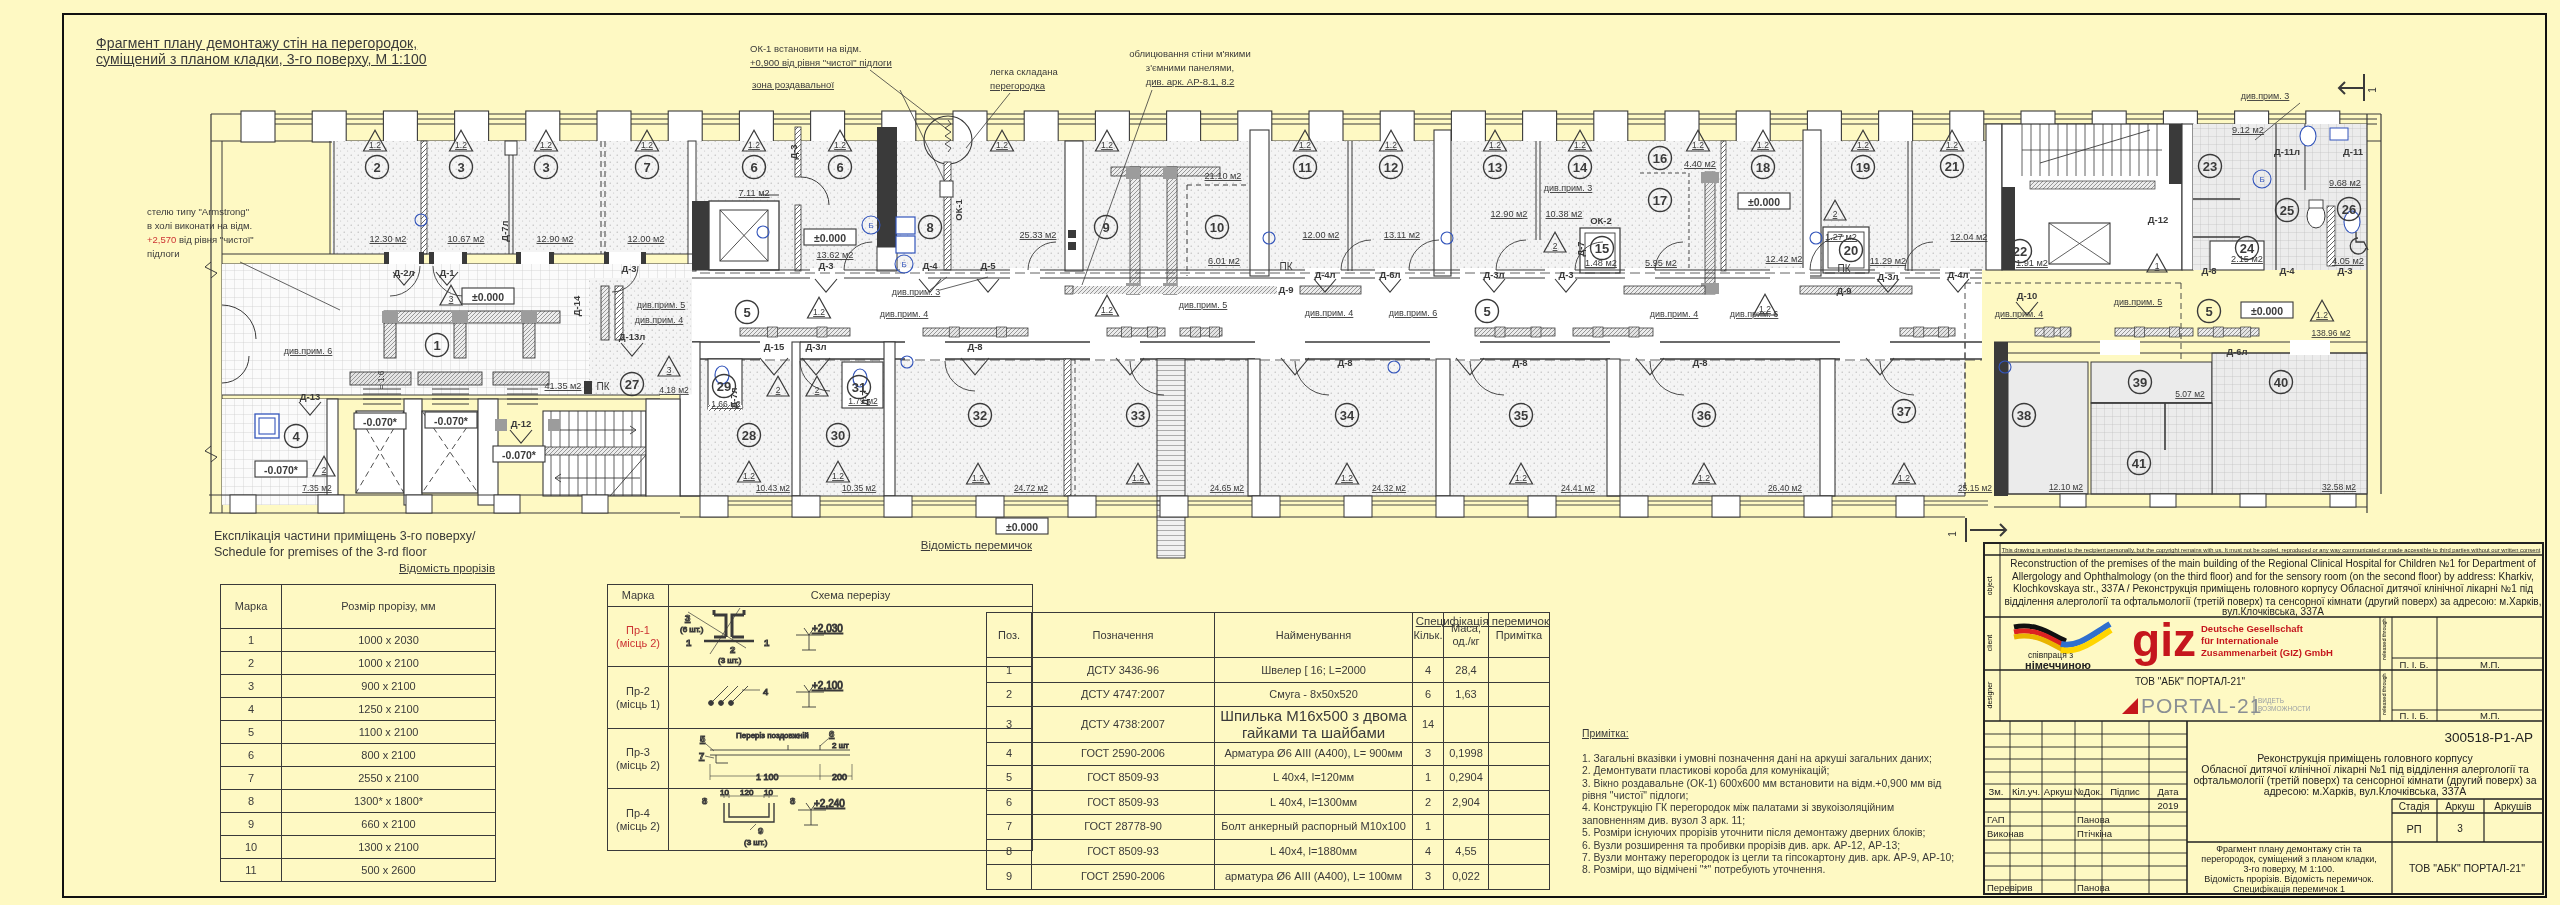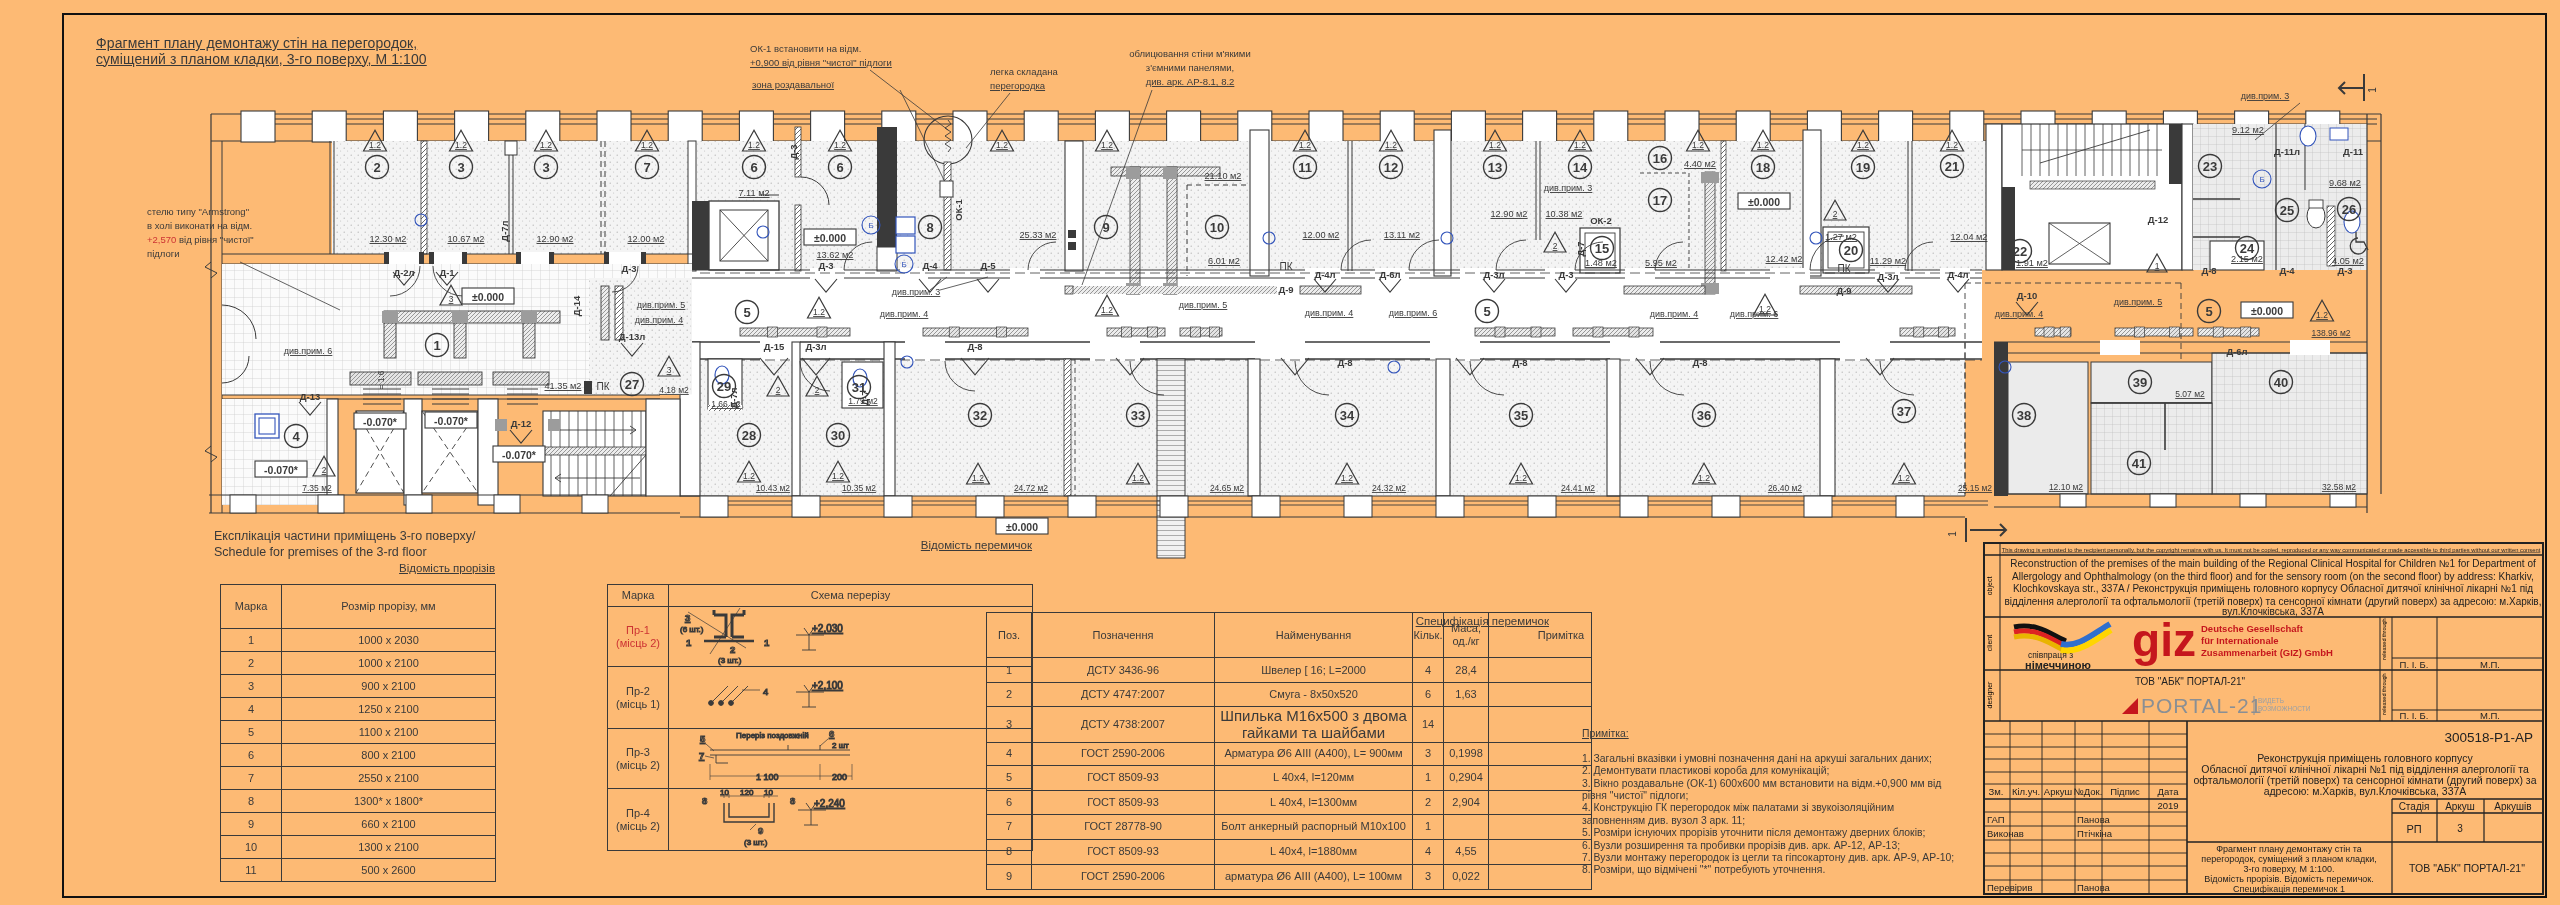--- a/index.html
+++ b/index.html
@@ -1,16 +1,16 @@
 <!DOCTYPE html>
 <html><head>
 <meta charset="utf-8">
 <style>
 html,body{margin:0;padding:0;background:#fff;}
-#page{position:relative;width:2560px;height:905px;background:#fdba74;overflow:hidden;
+#page{position:relative;width:2560px;height:905px;background:#fef9c3;overflow:hidden;
   font-family:"Liberation Sans",sans-serif;color:#3a3a3a;}
 .abs{position:absolute;}
 .u{text-decoration:underline;}
 .t14{font-size:14px;letter-spacing:0.1px;color:#3a3a3a;}
 svg text{font-family:"Liberation Sans",sans-serif;}
 table{border-collapse:collapse;color:#3a3a3a;}
 td{border:1px solid #3a3a3a;text-align:center;vertical-align:middle;
    font-size:11px;padding:0;line-height:1.15;}
 .tbl-title{font-size:11.5px;text-decoration:underline;text-align:right;}
 </style>
@@ -1225,21 +1225,21 @@
 
 <div class="abs" style="left:986px;top:612px;">
 <table style="table-layout:fixed;">
 <tbody>
           <tr style="height:45px;">
             <td style="width:44px;">Поз.</td>
             <td style="width:182px;">Позначення</td>
             <td style="width:197px;">Найменування</td>
             <td style="width:30px;">Кільк.</td>
             <td style="width:44px;">Маса,<br>од./кг</td>
-            <td style="width:60px;padding-left:42px;">Примітка</td>
+            <td style="width:60px;">Примітка</td>
           </tr>
 <tr style="height:25px;">
             <td>1</td>
             <td>ДСТУ 3436-96</td>
             <td>Швелер [ 16; L=2000</td>
             <td>4</td>
             <td>28,4</td>
             <td></td>
           </tr>
 <tr style="height:24px;">

